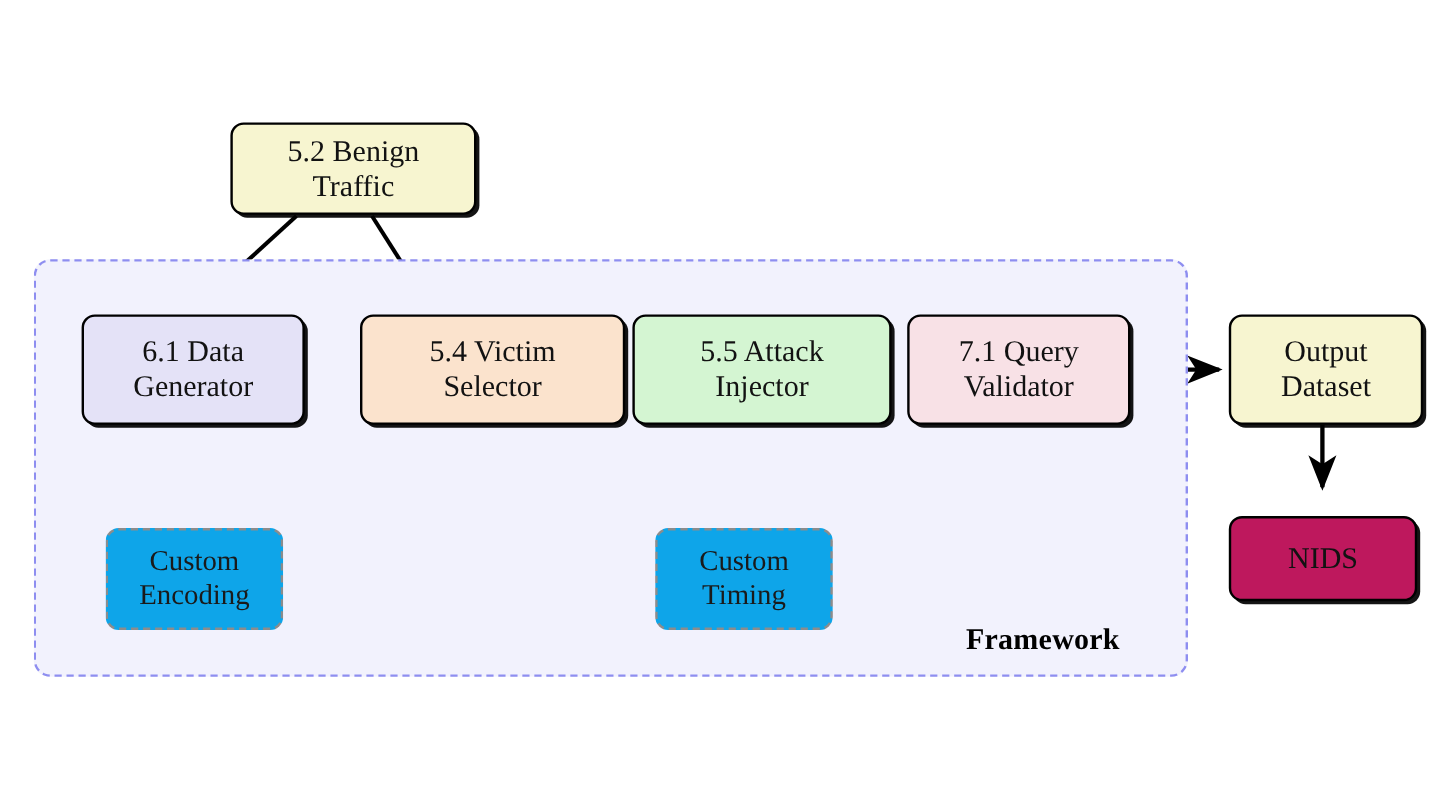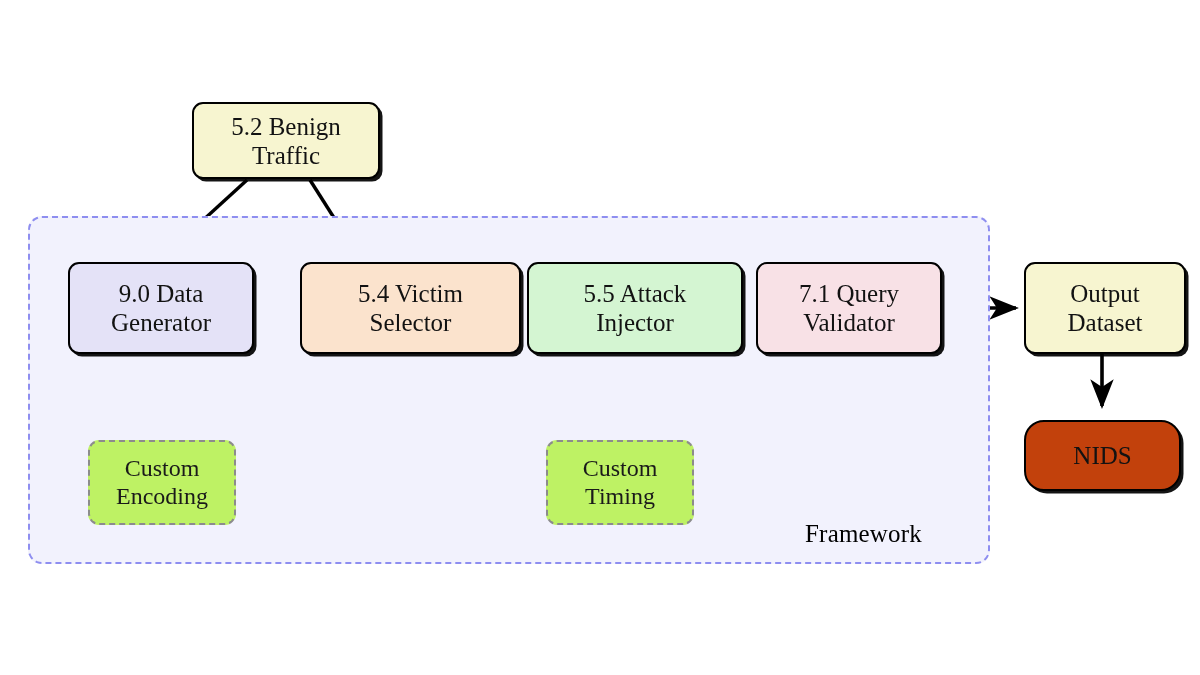--- a/index.html
+++ b/index.html
@@ -51,39 +51,39 @@
     position: absolute;
     box-sizing: border-box;
     display: flex;
     align-items: center;
     justify-content: center;
     text-align: center;
     line-height: 1.16;
     color: #1a1a1a;
     border-radius: 11px;
     border: 2.2px dashed #8c8c8c;
-    background: #bef264;
+    background: #0ea5e9;
     font-size: 24px;
     z-index: 4;
   }
   .ghost .lbl {
     display: block;
     white-space: pre-line;
   }
   #framework-container {
     position: absolute;
     box-sizing: border-box;
     border: 2.6px dashed #8e8ef0;
     background: #f2f2fd;
     border-radius: 14px;
     z-index: 1;
   }
   #framework-label {
     position: absolute;
-    font-weight: normal;
+    font-weight: bold;
     font-size: 25px;
     color: #000000;
     letter-spacing: 0.2px;
     z-index: 6;
   }
 </style>
 </head>
 <body>
 
 <div id="stage">
@@ -132,27 +132,27 @@
 
     <g>
       <line x1="161" y1="440" x2="161" y2="362" stroke="#8c8c8c" stroke-width="3" stroke-dasharray="9,8" marker-end="url(#arrowGray)"></line>
     </g>
 
     <g>
       <line x1="620" y1="440" x2="620" y2="362" stroke="#8c8c8c" stroke-width="3" stroke-dasharray="9,8" marker-end="url(#arrowGray)"></line>
     </g>
   </svg>
 
-  <div class="node" style="left:192px; top:102px; width:188px; height:77px; background:#f7f5d0;">
+  <div class="node" style="left:192px; top:102px; width:205px; height:77px; background:#f7f5d0;">
     <span class="lbl">5.2 Benign
 Traffic</span>
   </div>
 
   <div class="node" style="left:68px; top:262px; width:186px; height:92px; background:#e4e2f7;">
-    <span class="lbl">9.0 Data
+    <span class="lbl">6.1 Data
 Generator</span>
   </div>
 
   <div class="node" style="left:300px; top:262px; width:221px; height:92px; background:#fbe3cd;">
     <span class="lbl">5.4 Victim
 Selector</span>
   </div>
 
   <div class="node" style="left:527px; top:262px; width:216px; height:92px; background:#d4f5d2;">
     <span class="lbl">5.5 Attack
@@ -162,21 +162,21 @@
   <div class="node" style="left:756px; top:262px; width:186px; height:92px; background:#f8e1e6;">
     <span class="lbl">7.1 Query
 Validator</span>
   </div>
 
   <div class="node" style="left:1024px; top:262px; width:162px; height:92px; background:#f7f5d0;">
     <span class="lbl">Output
 Dataset</span>
   </div>
 
-  <div class="node" style="left:1024px; top:420px; width:157px; height:71px; background:#c2410c;border-radius:20px;">
+  <div class="node" style="left:1024px; top:430px; width:157px; height:71px; background:#be185d;">
     <span class="lbl">NIDS</span>
   </div>
 
   <div class="ghost" style="left:88px; top:440px; width:148px; height:85px;">
     <span class="lbl">Custom
 Encoding</span>
   </div>
 
   <div class="ghost" style="left:546px; top:440px; width:148px; height:85px;">
     <span class="lbl">Custom

